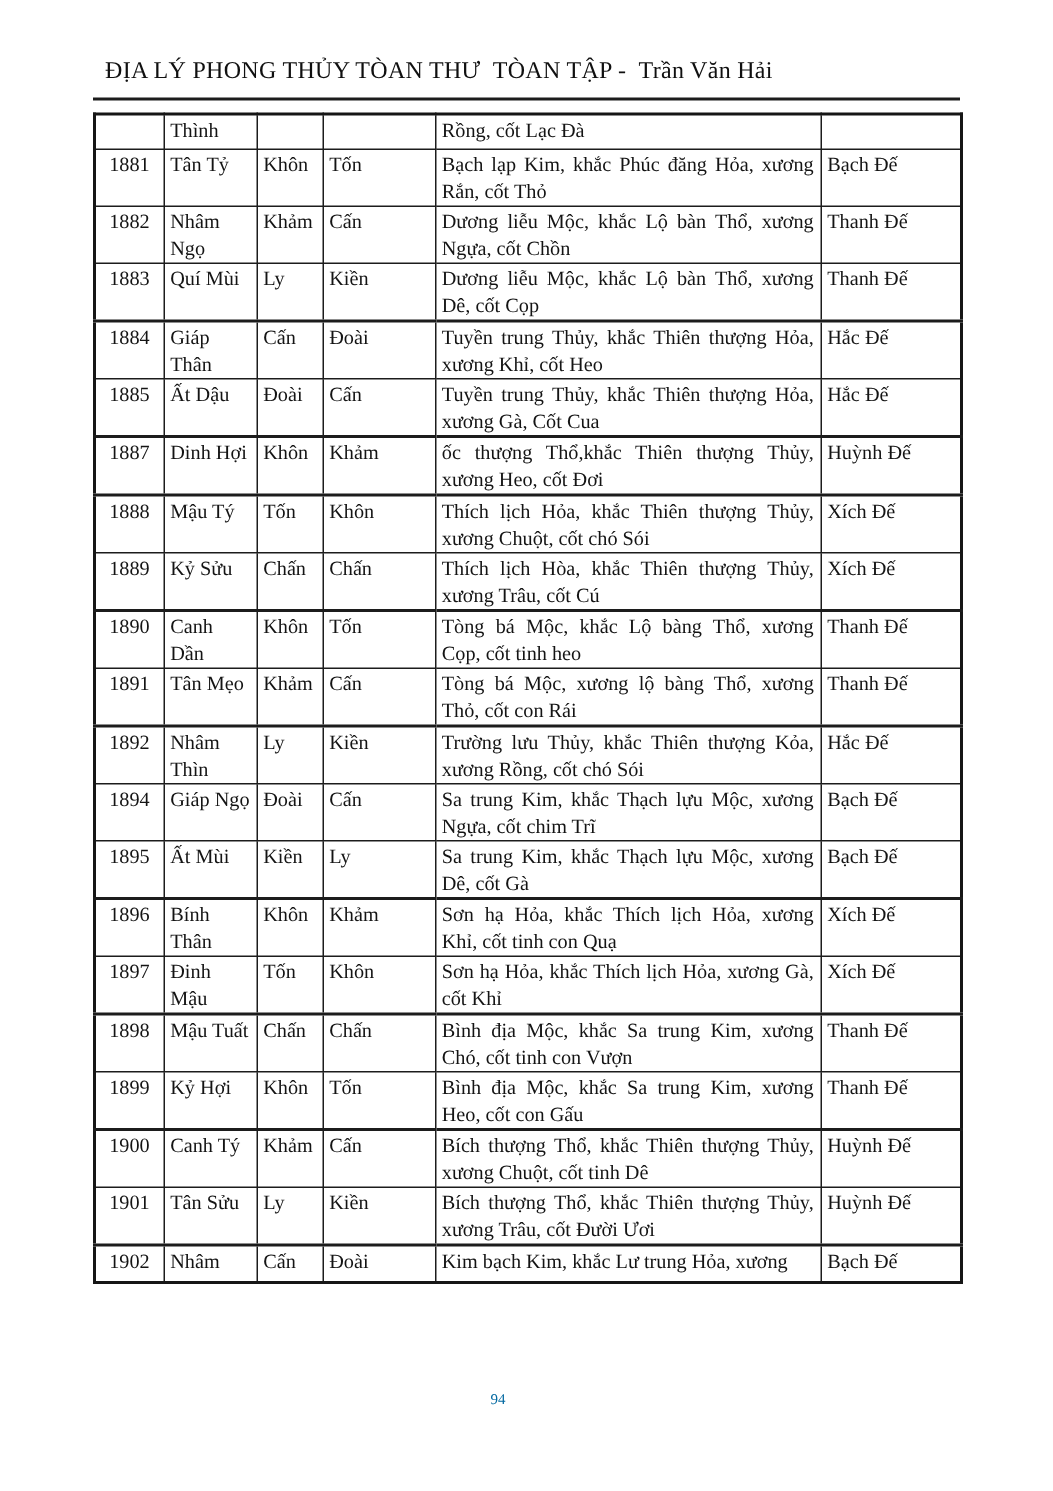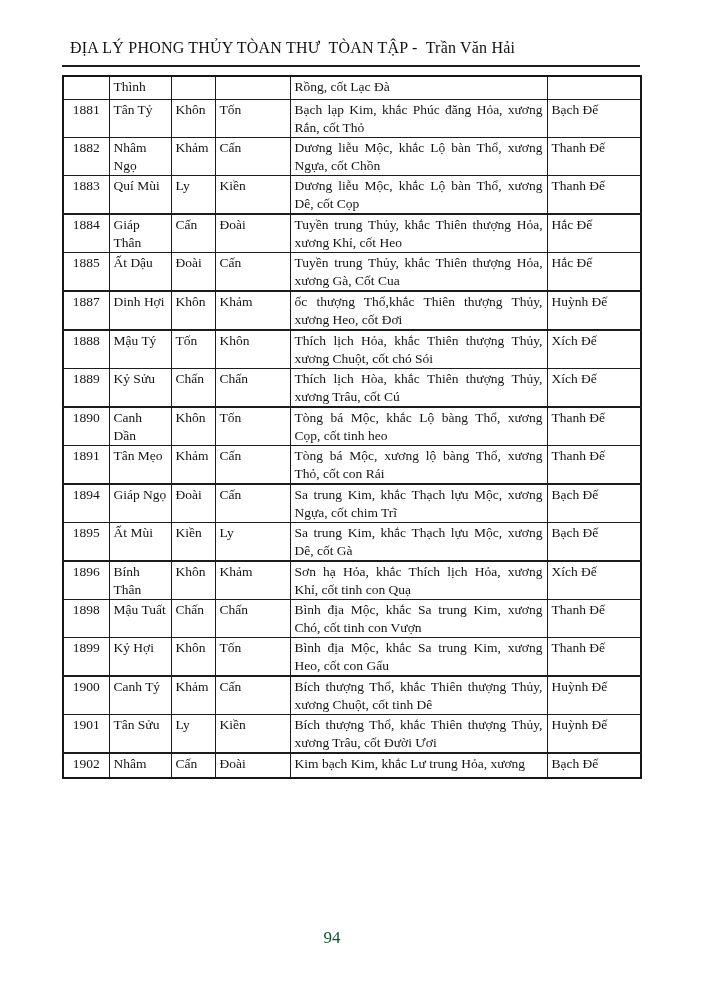--- a/index.html
+++ b/index.html
@@ -34,21 +34,21 @@
   tr.last-row { height:25px; }
   tr.group-end td { border-bottom-width:2px; }
   td.c-year { text-align:center; padding-left:1px; padding-right:1px; border-right-width:2px; }
   td.c-name { padding-left:6px; }
   td.c-t1 { padding-left:4px; }
   td.c-t2 { padding-left:5px; }
   td.c-desc { text-align:justify; padding-left:6px; padding-right:5px; border-left-width:2px; }
   td.c-de { padding-left:6px; }
   .page-number {
     position:absolute; left:62px; top:928px; width:540px;
-    text-align:center; font-size:17px; color:#14532d;
+    text-align:center; font-size:10px; color:#0369a1;
   }
 </style>
 </head>
 <body>
 
 <div class="page">
   <div class="header-title">ĐỊA LÝ PHONG THỦY TÒAN THƯ  TÒAN TẬP -  Trần Văn Hải</div>
   <div class="header-rule"></div>
 
   <table class="main">
@@ -143,20 +143,28 @@
   </tr>
         <tr class="row group-end">
     <td class="c-year">1891</td>
     <td class="c-name">Tân Mẹo</td>
     <td class="c-t1">Khảm</td>
     <td class="c-t2">Cấn</td>
     <td class="c-desc">Tòng bá Mộc, xương lộ bàng Thổ, xương Thỏ, cốt con Rái</td>
     <td class="c-de">Thanh Đế</td>
   </tr>
         <tr class="row">
+    <td class="c-year">1892</td>
+    <td class="c-name">Nhâm Thìn</td>
+    <td class="c-t1">Ly</td>
+    <td class="c-t2">Kiền</td>
+    <td class="c-desc">Trường lưu Thủy, khắc Thiên thượng Kỏa, xương Rồng, cốt chó Sói</td>
+    <td class="c-de">Hắc Đế</td>
+  </tr>
+        <tr class="row">
     <td class="c-year">1894</td>
     <td class="c-name">Giáp Ngọ</td>
     <td class="c-t1">Đoài</td>
     <td class="c-t2">Cấn</td>
     <td class="c-desc">Sa trung Kim, khắc Thạch lựu Mộc, xương Ngựa, cốt chim Trĩ</td>
     <td class="c-de">Bạch Đế</td>
   </tr>
         <tr class="row group-end">
     <td class="c-year">1895</td>
     <td class="c-name">Ất Mùi</td>
@@ -164,20 +172,28 @@
     <td class="c-t2">Ly</td>
     <td class="c-desc">Sa trung Kim, khắc Thạch lựu Mộc, xương Dê, cốt Gà</td>
     <td class="c-de">Bạch Đế</td>
   </tr>
         <tr class="row">
     <td class="c-year">1896</td>
     <td class="c-name">Bính Thân</td>
     <td class="c-t1">Khôn</td>
     <td class="c-t2">Khảm</td>
     <td class="c-desc">Sơn hạ Hỏa, khắc Thích lịch Hỏa, xương Khỉ, cốt tinh con Quạ</td>
+    <td class="c-de">Xích Đế</td>
+  </tr>
+        <tr class="row group-end">
+    <td class="c-year">1897</td>
+    <td class="c-name">Đinh Mậu</td>
+    <td class="c-t1">Tốn</td>
+    <td class="c-t2">Khôn</td>
+    <td class="c-desc">Sơn hạ Hỏa, khắc Thích lịch Hỏa, xương Gà, cốt Khỉ</td>
     <td class="c-de">Xích Đế</td>
   </tr>
         <tr class="row">
     <td class="c-year">1898</td>
     <td class="c-name">Mậu Tuất</td>
     <td class="c-t1">Chấn</td>
     <td class="c-t2">Chấn</td>
     <td class="c-desc">Bình địa Mộc, khắc Sa trung Kim, xương Chó, cốt tinh con Vượn</td>
     <td class="c-de">Thanh Đế</td>
   </tr>

